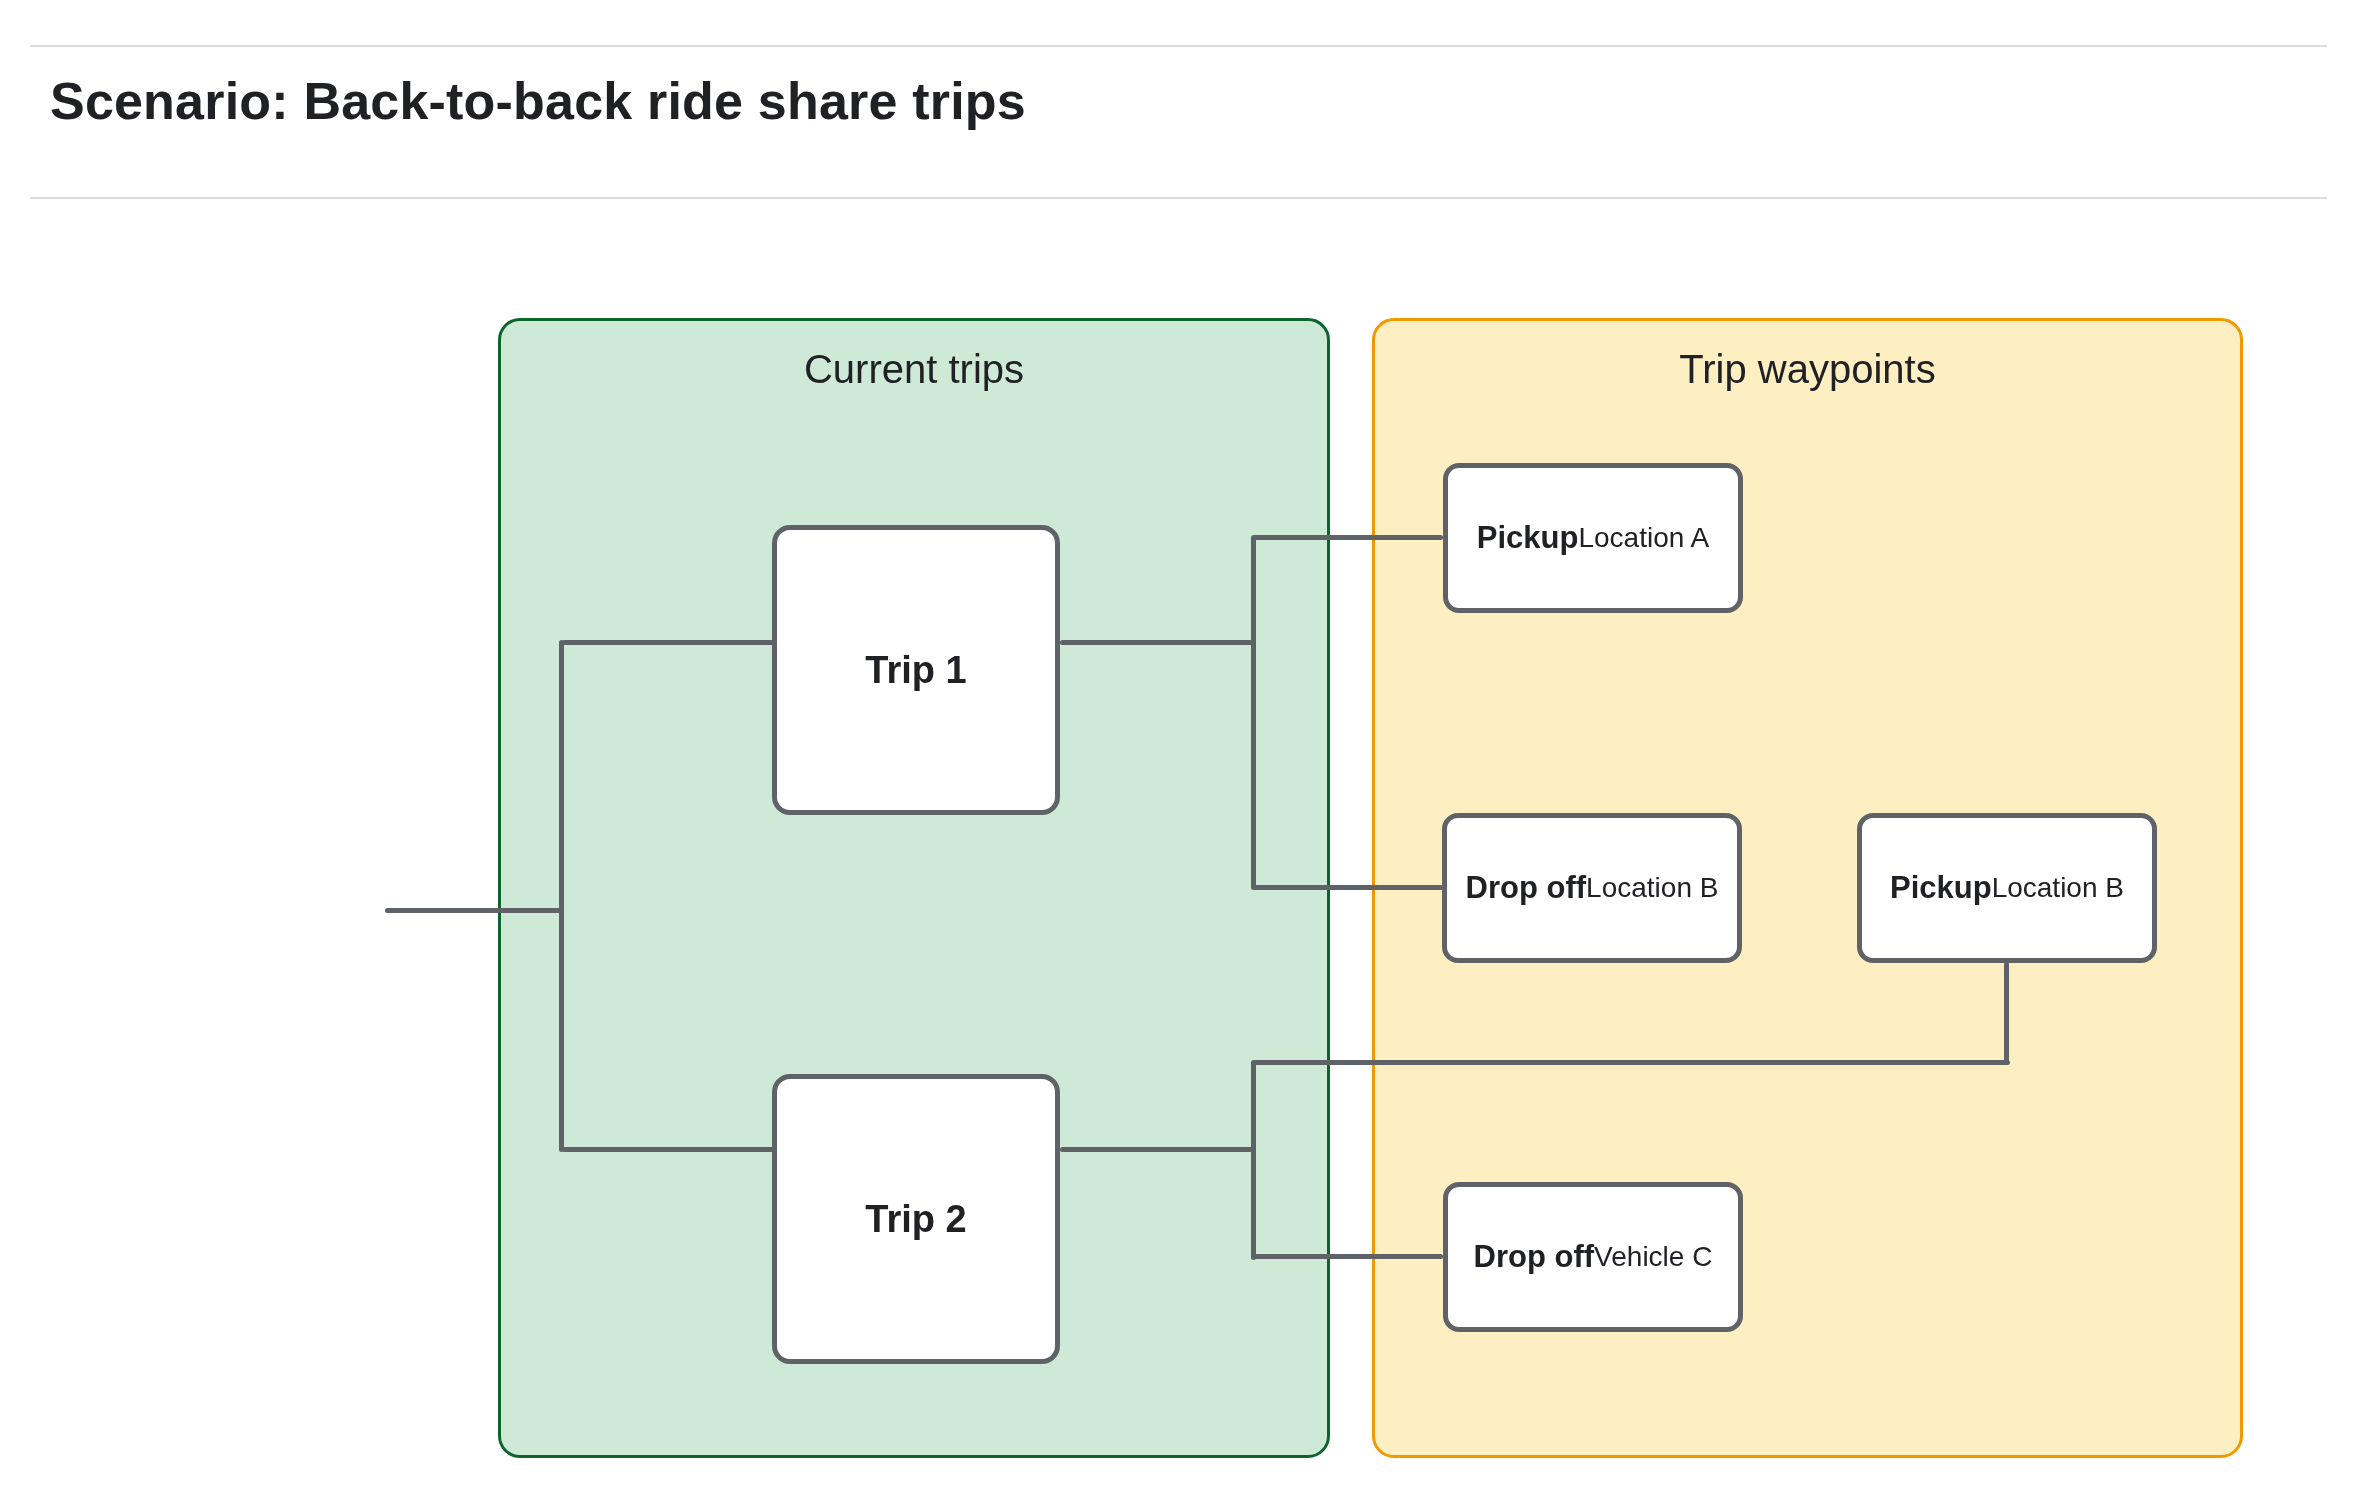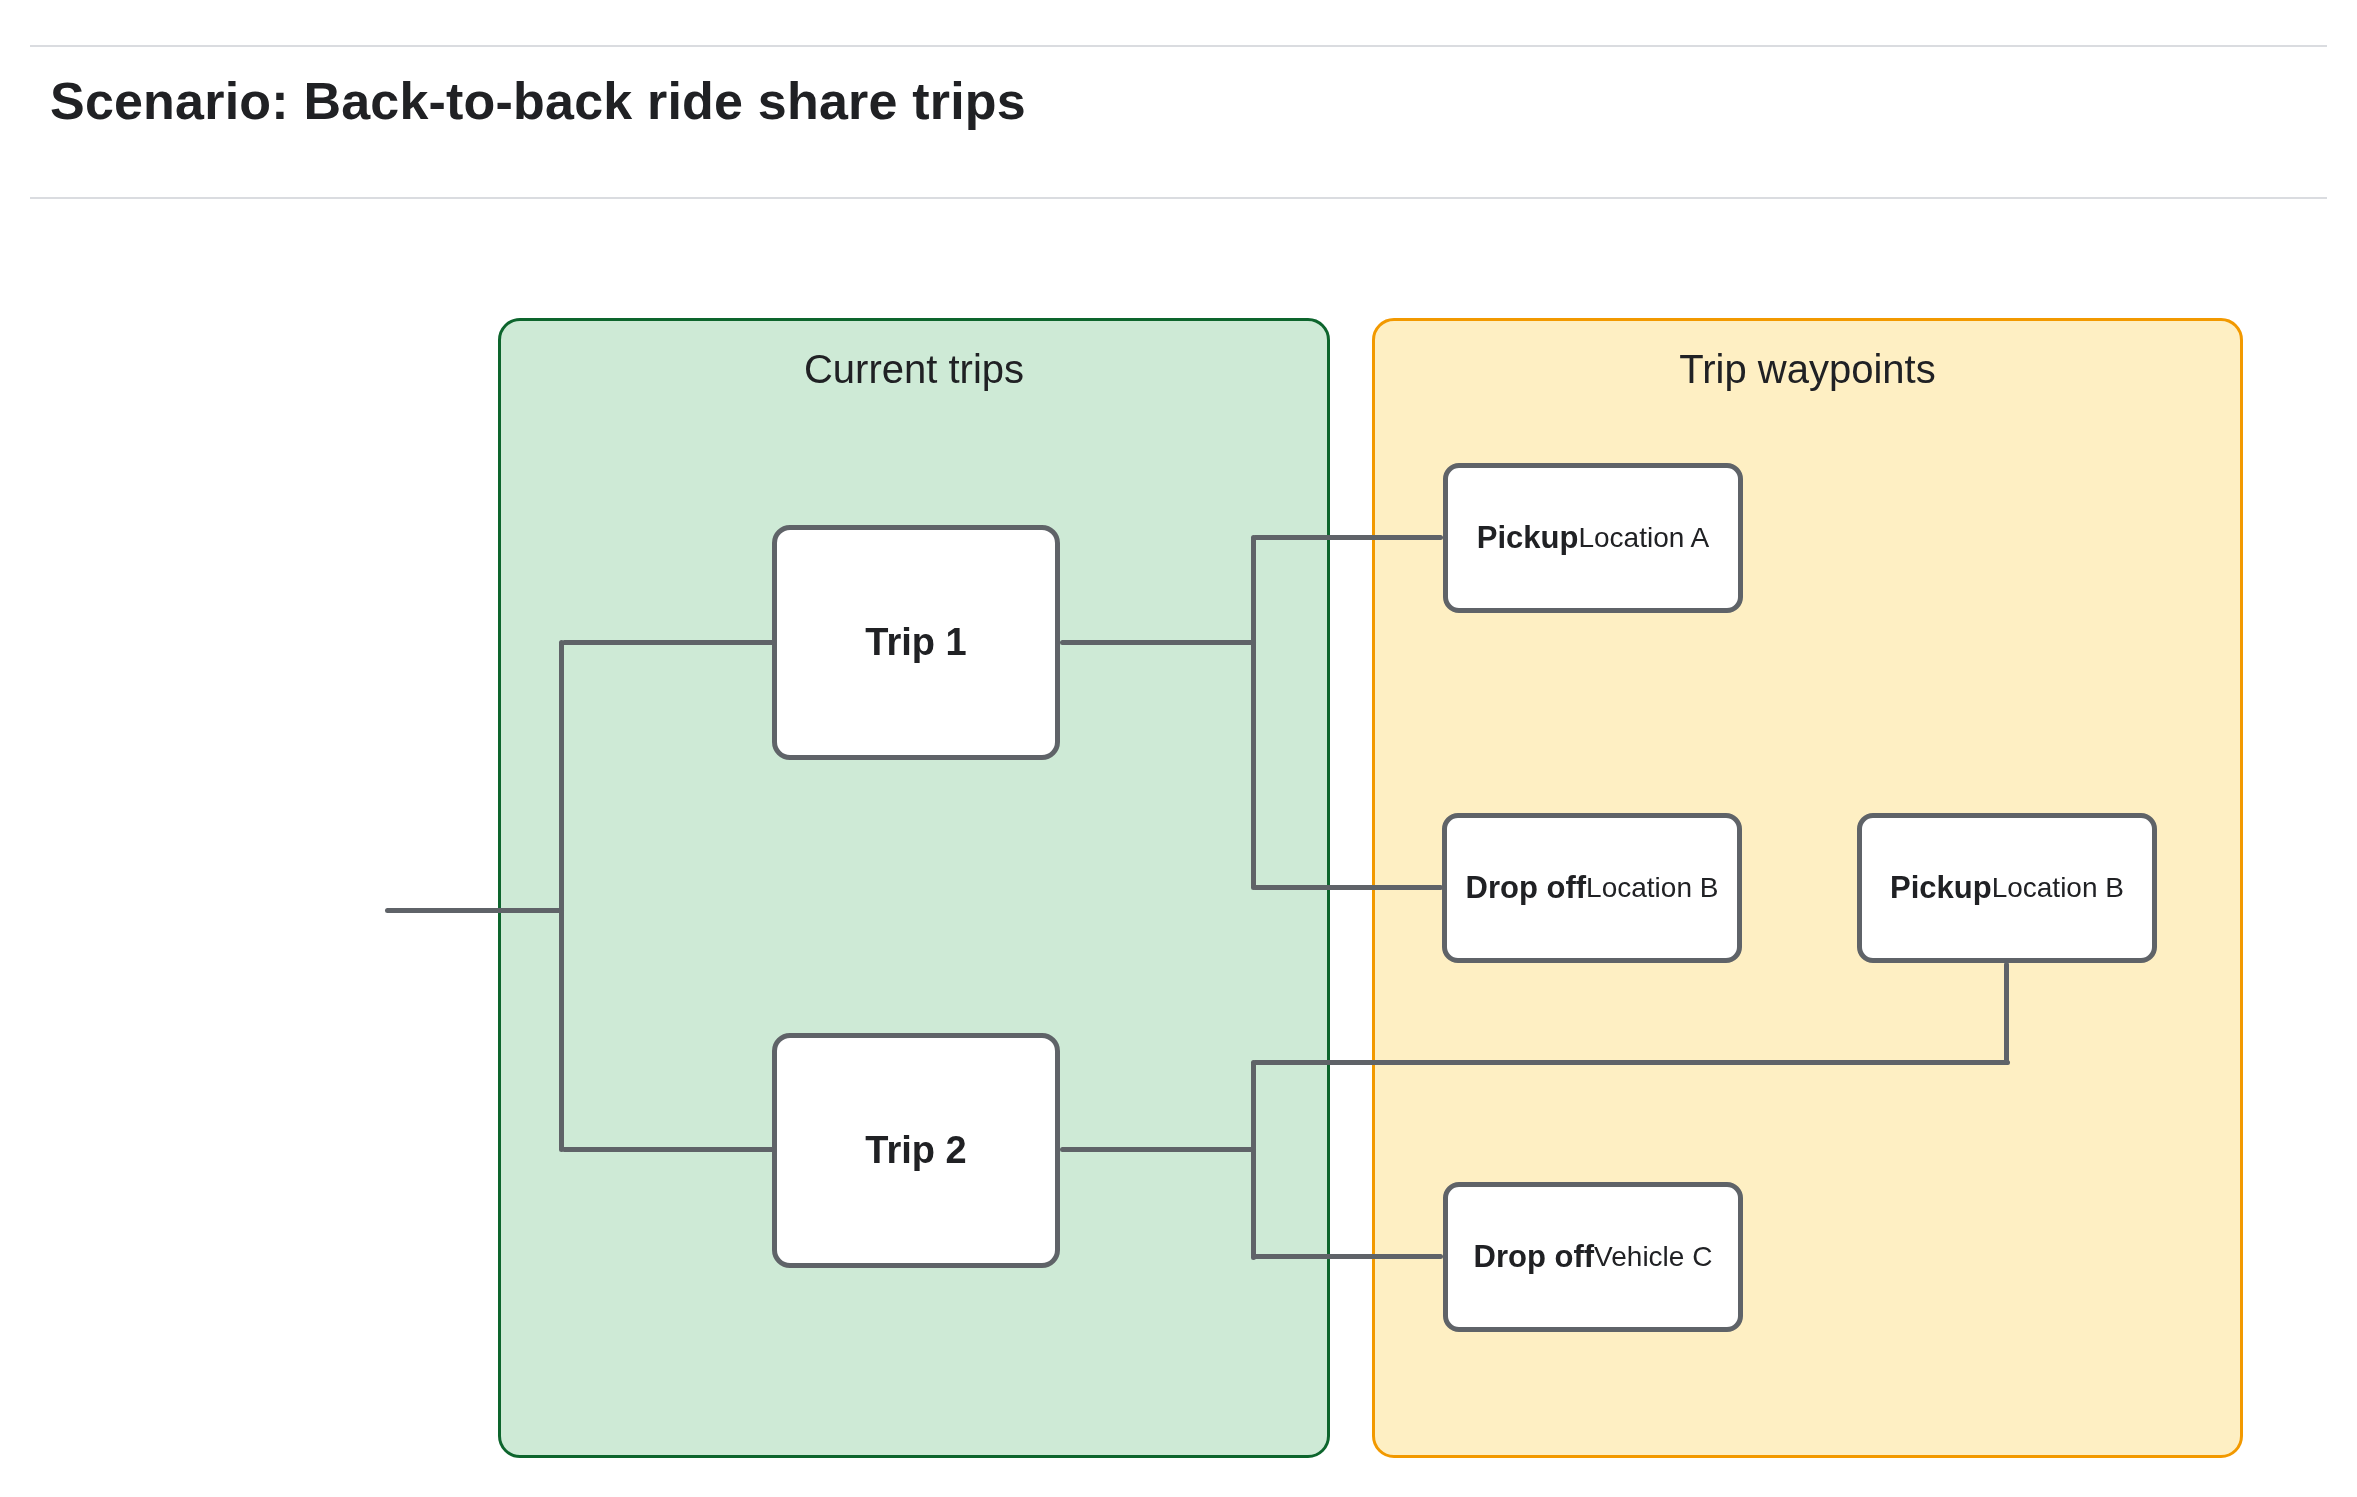--- a/index.html
+++ b/index.html
@@ -23,21 +23,21 @@
   .panel.orange{left:1372px; width:871px; background:var(--yellow-fill); border-color:var(--orange-border);}
   .panel-label{position:absolute; top:26px; left:0; right:0; text-align:center; font-size:40px; font-weight:400;}
 
   
   .conn{position:absolute; background:var(--line-gray); border-radius:3px;}
   .conn.h{height:5px;}
   .conn.v{width:5px;}
 
   
   .node{position:absolute; background:#ffffff; border:5px solid var(--line-gray); display:flex; align-items:center; justify-content:center; text-align:center;}
-  .node.trip{left:772px; width:288px; height:235px; border-radius:18px;}
+  .node.trip{left:772px; width:288px; height:290px; border-radius:18px;}
   .node.trip .trip-label{font-size:38px; font-weight:600;}
   .node.waypoint{width:300px; height:150px; border-radius:16px;}
   .wp-title{font-size:31px; font-weight:700; line-height:38px;}
   .wp-sub{font-size:28px; font-weight:400; line-height:36px;}
 
   .node.vehicle{left:43px; top:767px; width:342px; height:288px; border-radius:14px;
     background:var(--blue-fill); border:5px solid var(--blue-border); justify-content:flex-start;}
   .vehicle-icon{margin-top:38px; width:84px; height:84px;}
   .vehicle-icon svg{width:100%; height:100%; fill:var(--text);}
   .vehicle-label{margin-top:18px; font-size:34px; font-weight:700; line-height:42px;}
@@ -69,21 +69,21 @@
   <div class="conn h" style="left:1060px; top:1147px; width:196px;"></div>
   <div class="conn v" style="left:1251px; top:1060px; height:200px;"></div>
   <div class="conn h" style="left:1253px; top:1060px; width:757px;"></div>
   <div class="conn v" style="left:2004px; top:962px; height:103px;"></div>
   <div class="conn h" style="left:1253px; top:1254px; width:190px;"></div>
 
 
   <div class="node trip" style="top:525px;">
     <div class="trip-label">Trip 1</div>
   </div>
-  <div class="node trip" style="top:1033px;">
+  <div class="node trip" style="top:1074px;">
     <div class="trip-label">Trip 2</div>
   </div>
 
   <div class="node waypoint" style="left:1443px; top:463px;">
     <div class="wp-title">Pickup</div>
     <div class="wp-sub">Location A</div>
   </div>
   <div class="node waypoint" style="left:1442px; top:813px;">
     <div class="wp-title">Drop off</div>
     <div class="wp-sub">Location B</div>

